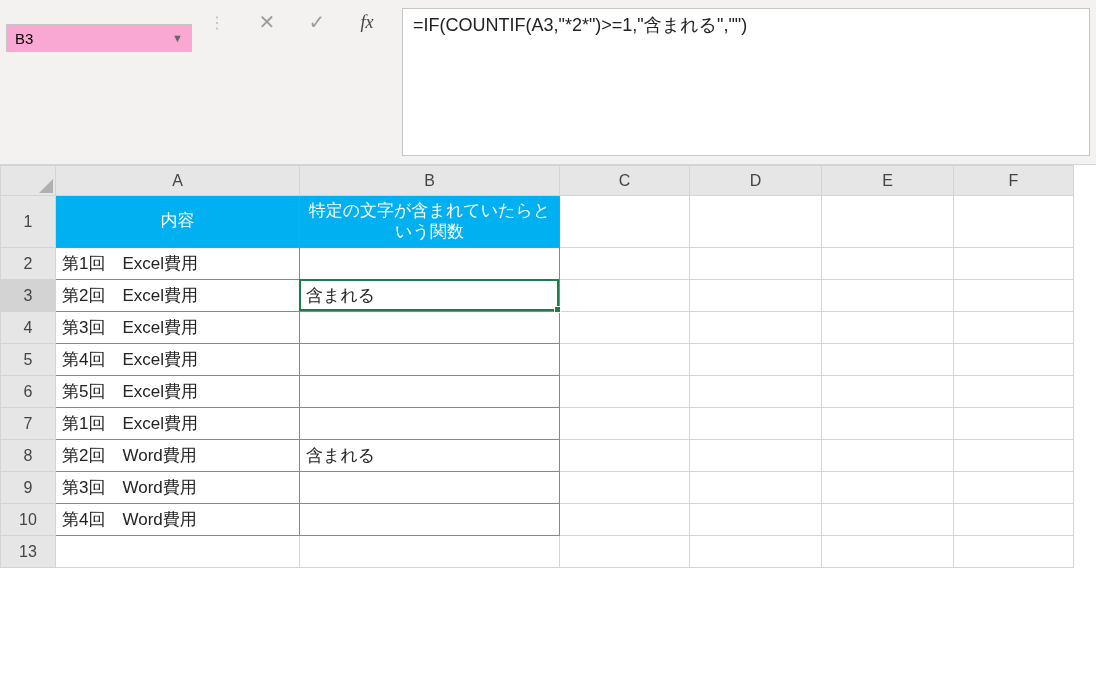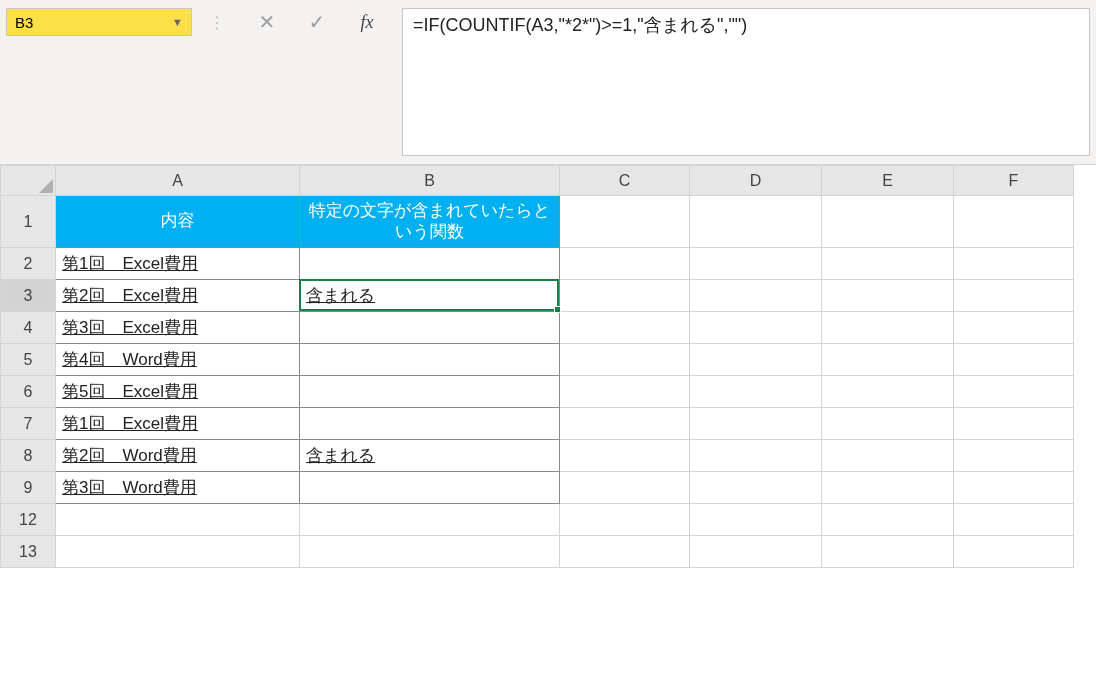--- a/index.html
+++ b/index.html
@@ -19,27 +19,28 @@
   }
   .fb-row {
     display: flex;
     align-items: flex-start;
     padding: 8px 6px 0 6px;
     gap: 0;
   }
   .name-box {
     width: 186px;
     height: 28px;
-    background: #fde047;
+    background: #f9a8d4;
     border: 1px solid #c8c6c4;
     display: flex;
     align-items: center;
     padding: 0 8px;
     font-size: 15px;
     justify-content: space-between;
+    margin-top: 16px;
   }
   .name-box .dd {
     color: #666;
     font-size: 11px;
   }
   .fb-sep {
     width: 50px;
     display: flex;
     align-items: center;
     justify-content: center;
@@ -139,21 +140,20 @@
     color: #ffffff;
     text-align: center;
     font-size: 17px;
     vertical-align: middle;
     border: 1px solid #888 !important;
     line-height: 1.2;
     padding: 2px 4px;
   }
   .data-border {
     border: 1px solid #888 !important;
-    text-decoration: underline;
   }
   .wA { width: 244px; }
   .wB { width: 260px; }
   .wC { width: 130px; }
   .wD { width: 132px; }
   .wE { width: 132px; }
   .wF { width: 120px; }
 
   .selection {
     position: absolute;
@@ -234,21 +234,21 @@
       <th class="row-head">4</th>
       <td class="cell data-border">第3回　Excel費用</td>
       <td class="cell data-border"></td>
       <td class="cell"></td>
       <td class="cell"></td>
       <td class="cell"></td>
       <td class="cell"></td>
     </tr>
     <tr>
       <th class="row-head">5</th>
-      <td class="cell data-border">第4回　Word費用</td>
+      <td class="cell data-border">第4回　Excel費用</td>
       <td class="cell data-border"></td>
       <td class="cell"></td>
       <td class="cell"></td>
       <td class="cell"></td>
       <td class="cell"></td>
     </tr>
     <tr>
       <th class="row-head">6</th>
       <td class="cell data-border">第5回　Excel費用</td>
       <td class="cell data-border"></td>
@@ -278,23 +278,23 @@
     <tr>
       <th class="row-head">9</th>
       <td class="cell data-border">第3回　Word費用</td>
       <td class="cell data-border"></td>
       <td class="cell"></td>
       <td class="cell"></td>
       <td class="cell"></td>
       <td class="cell"></td>
     </tr>
     <tr>
-      <th class="row-head">12</th>
-      <td class="cell"></td>
-      <td class="cell"></td>
+      <th class="row-head">10</th>
+      <td class="cell data-border">第4回　Word費用</td>
+      <td class="cell data-border"></td>
       <td class="cell"></td>
       <td class="cell"></td>
       <td class="cell"></td>
       <td class="cell"></td>
     </tr>
     <tr>
       <th class="row-head">13</th>
       <td class="cell"></td>
       <td class="cell"></td>
       <td class="cell"></td>

